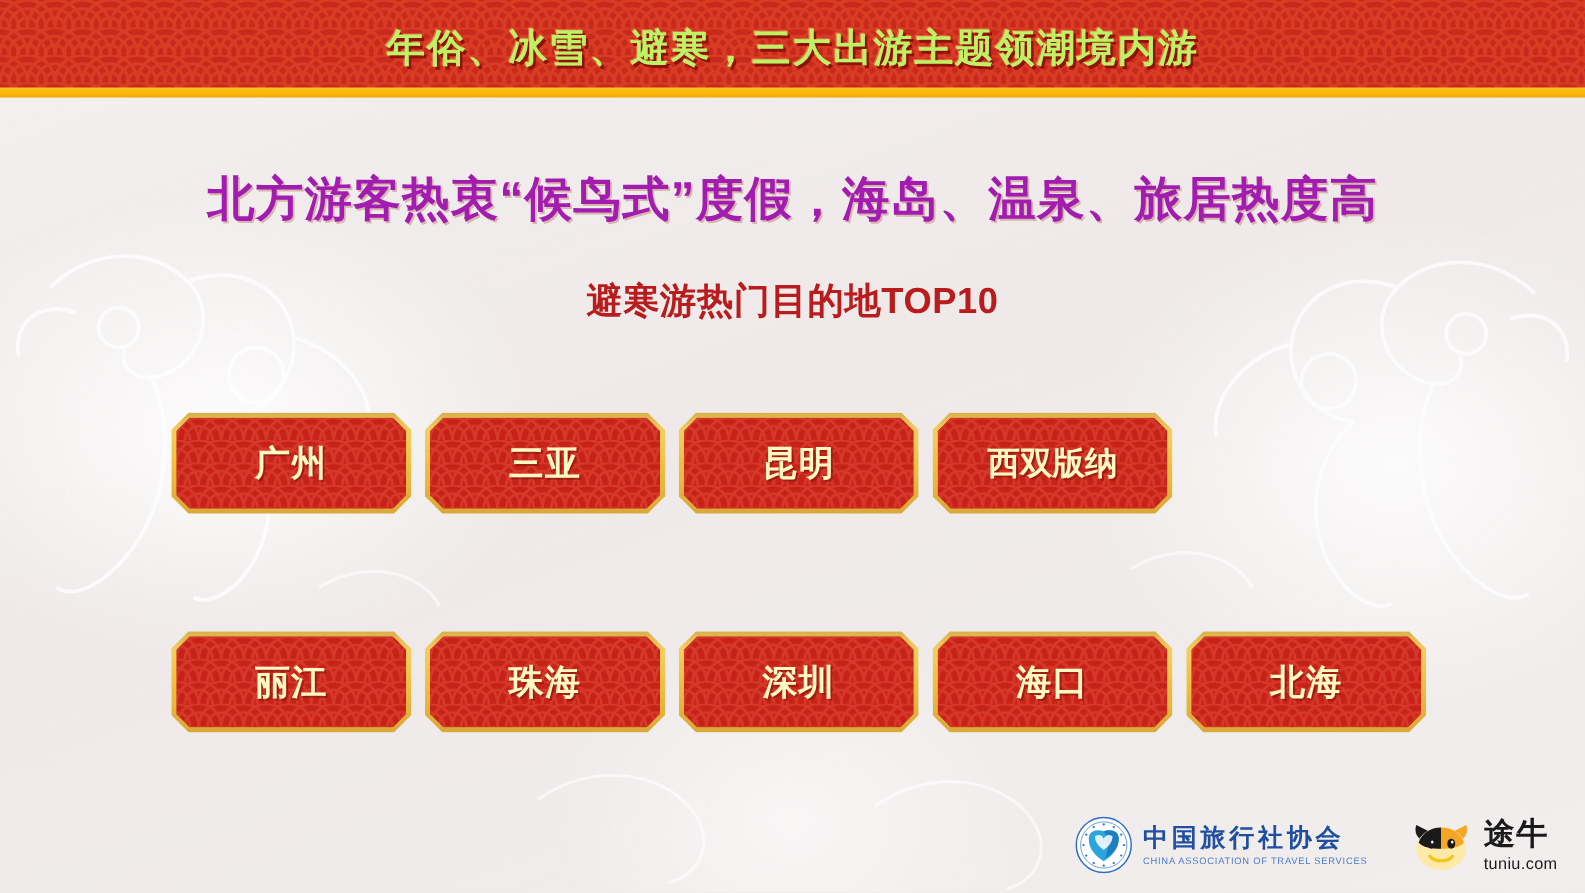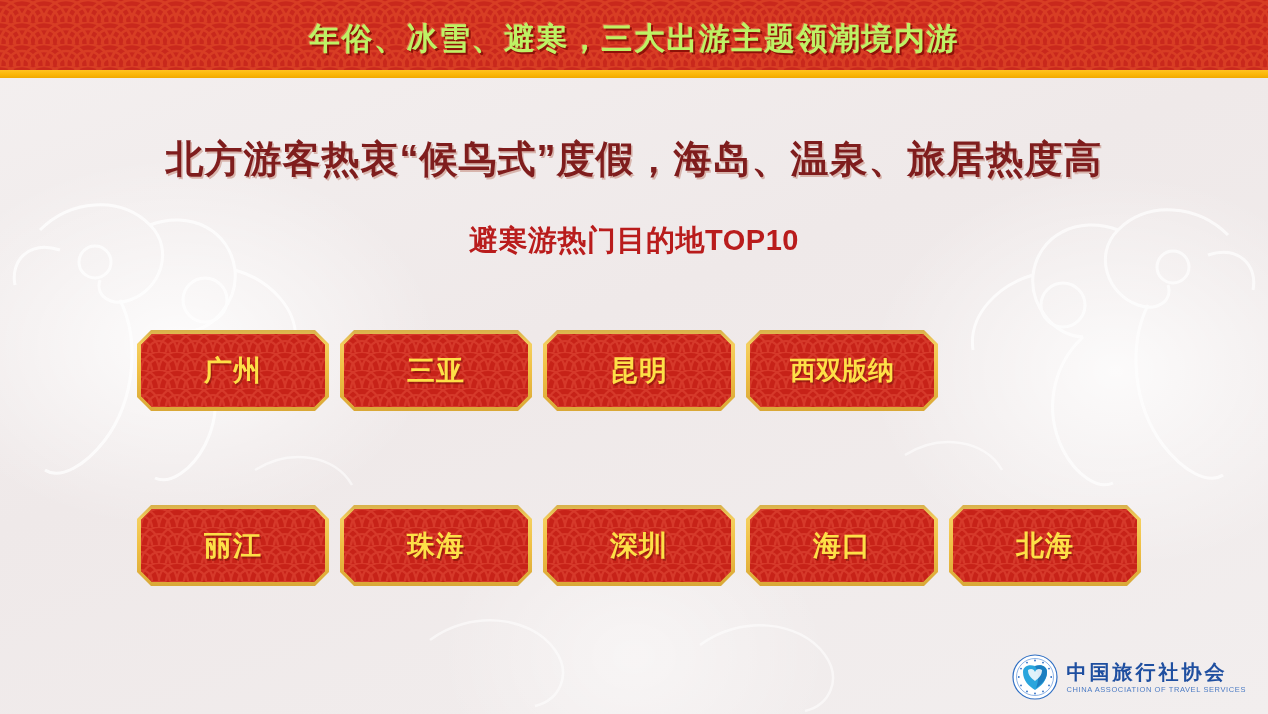--- a/index.html
+++ b/index.html
@@ -59,21 +59,21 @@
     z-index:4;
   }
 
   
   #main-title {
     position:absolute; left:0; right:0; top:134px;
     text-align:center;
     font-size:38px;
     font-weight:bold;
     letter-spacing:1px;
-    color:#7f1d1d;
+    color:#a21caf;
     text-shadow:1.5px 1.5px 0 rgba(150,40,10,.28);
     white-space:nowrap;
     z-index:2;
   }
   #sub-title {
     position:absolute; left:0; right:0; top:221px;
     text-align:center;
     font-size:29px;
     font-weight:bold;
     letter-spacing:.5px;
@@ -120,21 +120,21 @@
   }
   .card-pattern {
     position:absolute; inset:0;
   }
   .card-label {
     position:relative;
     z-index:2;
     font-size:28px;
     font-weight:bold;
     letter-spacing:1px;
-    color:#fde047;
+    color:#fef9c3;
     text-shadow:1.5px 1.5px 0 rgba(120,18,8,.55);
     white-space:nowrap;
   }
   .dest-card.wide-label .card-label { font-size:26px; letter-spacing:0; }
 
   
   #footer-logos {
     position:absolute;
     right:22px; bottom:14px;
     display:flex;
@@ -351,14 +351,32 @@
       <path d="M11 18 C11 12 17 10 23 12 C29 10 35 12 35 18 C35 27 29 32 23 36 C17 32 11 27 11 18 Z" fill="#2aa6dd"></path>
       <path d="M23 12 C29 10 35 12 35 18 C35 25 30 30 24 34 C27 27 27 19 23 12 Z" fill="#1d7fc0"></path>
       <path d="M16 16 C19 14 22 15 23 18 C24 15 27 14 30 16 C30 21 27 24 23 27 C19 24 16 21 16 16 Z" fill="#ffffff" opacity="0.85"></path>
     </svg>
     <div class="logo-text-col">
       <div id="cats-cn">中国旅行社协会</div>
       <div id="cats-en">CHINA ASSOCIATION OF TRAVEL SERVICES</div>
     </div>
   </div>
 
+  <div class="logo-block">
+    <svg width="52" height="48" viewBox="0 0 52 48" aria-hidden="true">
+      <path d="M6 8 C4 14 7 19 12 21 L18 14 Z" fill="#1a1a1a"></path>
+      <path d="M46 8 C48 14 45 19 40 21 L34 14 Z" fill="#f5a623"></path>
+      <ellipse cx="26" cy="27" rx="20" ry="17" fill="#fde9a8"></ellipse>
+      <path d="M26 10 C17 10 10 15 8 22 C11 26 18 27 26 27 Z" fill="#1a1a1a"></path>
+      <path d="M26 10 C35 10 42 15 44 22 C41 26 34 27 26 27 Z" fill="#f5a623"></path>
+      <ellipse cx="18" cy="23" rx="3.2" ry="4" fill="#1a1a1a"></ellipse>
+      <ellipse cx="34" cy="23" rx="3.2" ry="4" fill="#1a1a1a"></ellipse>
+      <ellipse cx="18.8" cy="21.6" rx="1" ry="1.2" fill="#ffffff"></ellipse>
+      <ellipse cx="34.8" cy="21.6" rx="1" ry="1.2" fill="#ffffff"></ellipse>
+      <path d="M17 33 C21 38 31 38 35 33" fill="none" stroke="#f5c518" stroke-width="2.6" stroke-linecap="round"></path>
+    </svg>
+    <div class="logo-text-col">
+      <div id="tuniu-cn">途牛</div>
+      <div id="tuniu-url">tuniu.com</div>
+    </div>
+  </div>
 
 </div>
 
 </body></html>

